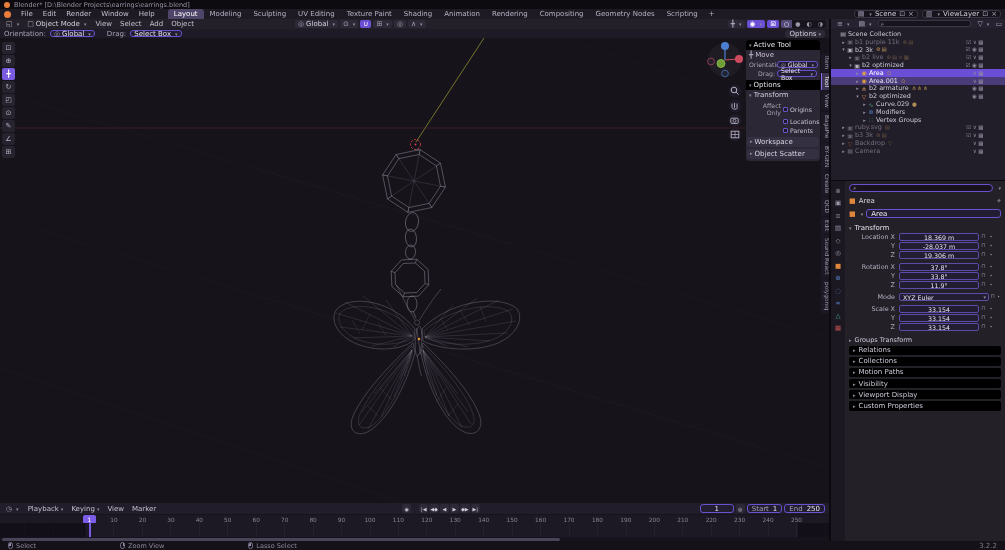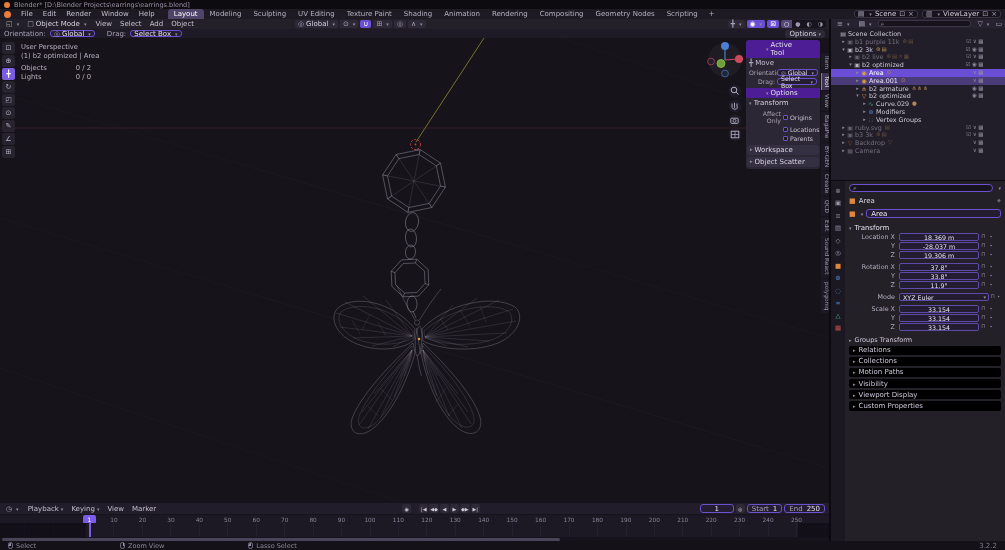--- a/index.html
+++ b/index.html
@@ -46,35 +46,35 @@
   
   #vp-toolbar{left:2px;top:4px;display:flex;flex-direction:column;gap:1px}
   .tlb{width:13px;height:12px;background:#26222e;border-radius:2px;color:#b9b3c4;font-size:7px;display:flex;align-items:center;justify-content:center}
   .tlb.active{background:#7a5ce0;color:#fff}
   .tl-select::before{content:"⊡"}.tl-cursor::before{content:"⊕"}.tl-move::before{content:"╋"}.tl-rotate::before{content:"↻"}.tl-scale::before{content:"◰"}.tl-transform::before{content:"⊙"}.tl-annotate::before{content:"✎"}.tl-measure::before{content:"∠"}.tl-add::before{content:"⊞"}
   #vp-text{left:21px;top:5px;line-height:8.5px;color:#b9b3c2;font-size:6.8px}
   #vp-text .dimrow{display:flex;width:70px}
   #vp-text .dimrow span:last-child{margin-left:auto}
   
   #npanel{left:746px;top:2px;width:74px;background:#2c2735;border-radius:3px;padding-bottom:2px}
-  .np-hdr{background:#4c1d95;border-radius:3px 3px 0 0;padding:1px 20px;color:#e4e0ec;display:flex;gap:2px;align-items:center}
+  .np-hdr{background:#000000;border-radius:3px 3px 0 0;padding:1px 3px;color:#e4e0ec;display:flex;gap:2px;align-items:center}
   .np-row{display:flex;align-items:center;gap:2px;padding:1px 3px}
   .np-row .lbl{width:26px;text-align:right;flex:none;font-size:6.2px}
   .np-row .field{flex:1;font-size:6.2px;height:7px}
   .np-sub{padding:1px 3px;color:#d5d0dd}
   .cbx{width:5px;height:5px;border:1px solid #6b54c8;background:#1c1826;border-radius:1px;flex:none}
   .np-bar{background:#352f42;border-radius:3px;margin:2px 1px 0 1px;padding:1px 3px;color:#d9d4e2;display:flex;gap:2px}
   #sidetabs{left:821px;top:15px;width:9px;display:flex;flex-direction:column;gap:1px}
   .stab{writing-mode:vertical-rl;font-size:5.8px;color:#9d97aa;background:#1d1924;padding:3px 0;text-align:center;border-radius:0 2px 2px 0;white-space:nowrap}
   .stab.active{background:#3c3450;color:#fff;border-left:1px solid #8a6ff0}
   
   #outl-hdr{height:9px;background:#26222f;display:flex;align-items:center;gap:3px;padding:0 3px}
   #outl-search{flex:1;height:7px;background:#16131c;border:1px solid #3a3444;border-radius:3px;color:#8b8596;display:flex;align-items:center;padding:0 2px;gap:2px}
   #outl-rows{padding-top:2px}
-  .orow{display:flex;align-items:flex-start;height:7.8px;padding-right:20px;color:#cdc8d6;font-size:6.4px;white-space:nowrap}
+  .orow{display:flex;align-items:center;height:7.8px;padding-right:20px;color:#cdc8d6;font-size:6.4px;white-space:nowrap}
   .orow .arrow{width:5px;flex:none;color:#8f8a9c;font-size:5px;text-align:center}
   .orow .olabel{margin-left:1px}
   .orow .obadges{margin-left:3px;color:#b08a54;font-size:5.5px;letter-spacing:1px}
   .orow .ovis{margin-left:auto;color:#8f8a9c;font-size:5.5px;letter-spacing:1.5px}
   .orow.dim .olabel,.orow.dim .oi,.orow.dim .obadges{opacity:.45}
   .orow.selp{background:#6a4fd6}.orow.selp .olabel{color:#fff}
   .orow.sels{background:#4a3c78}.orow.sels .olabel{color:#e8e4f2}
   .ind0{padding-left:3px}.ind1{padding-left:10px}.ind2{padding-left:17px}.ind3{padding-left:24px}.ind4{padding-left:31px}
   .oi{width:8px;flex:none;display:inline-block;text-align:center;font-size:6px;color:#b9b4c2}
   .oi-scenecol::before{content:"▤"}
@@ -372,33 +372,20 @@
       <span class="tlb active tl-move"></span>
       <span class="tlb tl-rotate"></span>
       <span class="tlb tl-scale"></span>
       <span class="tlb tl-transform"></span>
       <span class="tlb tl-annotate"></span>
       <span class="tlb tl-measure"></span>
       <span class="tlb tl-add"></span>
     </div>
 
   
-  <div class="abs" id="vp-text">
-    <div>User Perspective</div>
-    <div>(1) b2 optimized | Area</div>
-    <div style="height:4px"></div>
-    <div class="dimrow">
-        <span>Objects</span>
-        <span>0 / 2</span>
-      </div>
-    <div class="dimrow">
-        <span>Lights</span>
-        <span>0 / 0</span>
-      </div>
-  </div>
 
   
   <div class="abs" id="npanel">
     <div class="np-hdr">
         <span class="arrow-s">▾</span>
         <span>Active Tool</span>
       </div>
     <div class="np-row">
         <span class="ic">╋</span>
         <span>Move</span>

